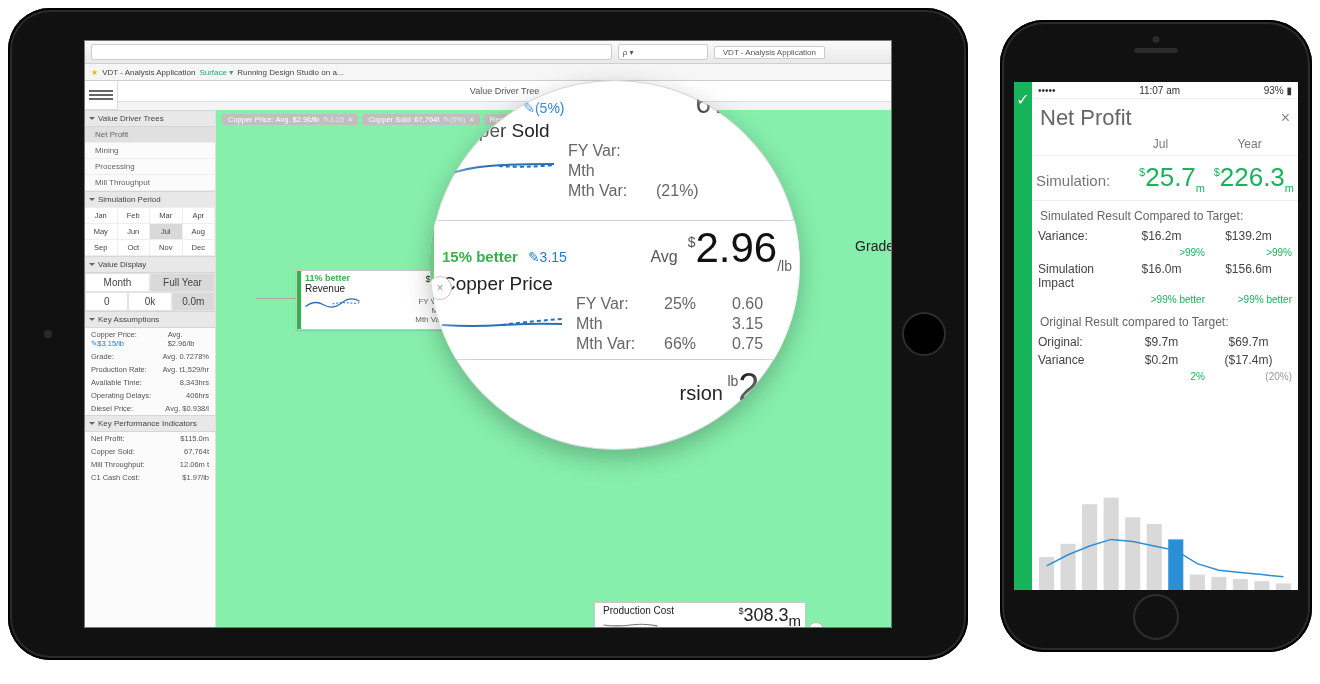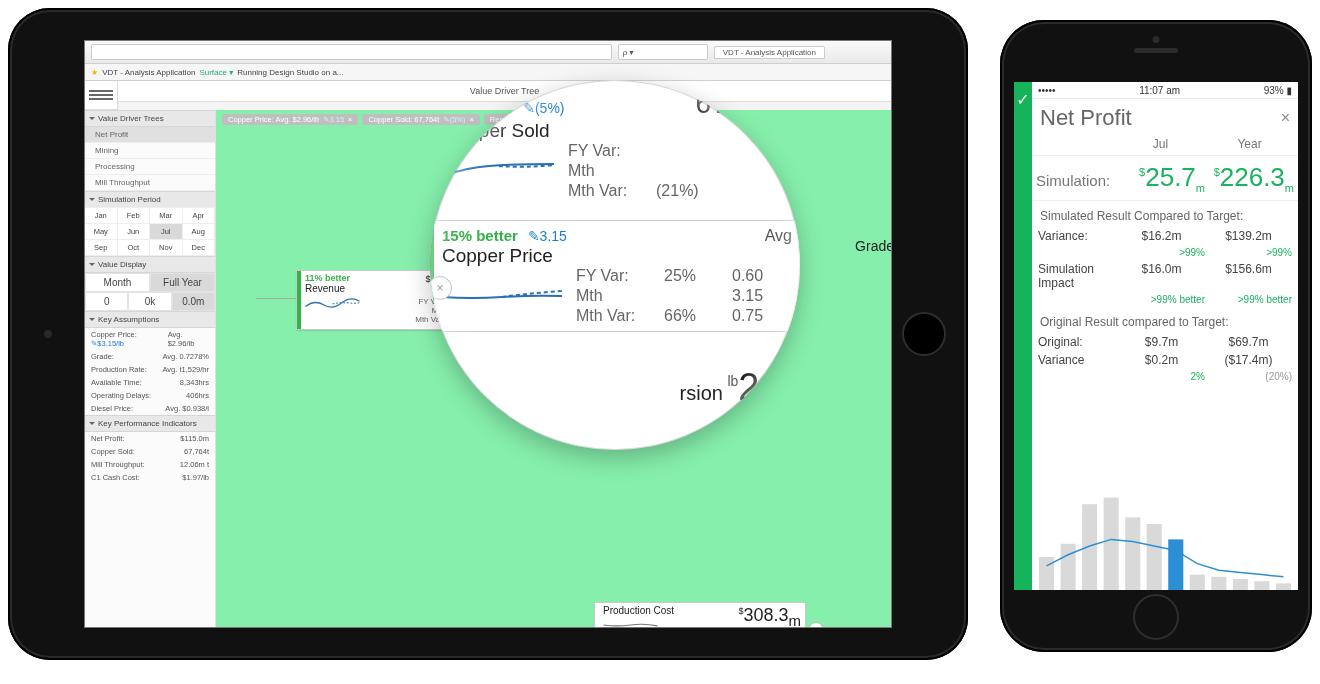--- a/index.html
+++ b/index.html
@@ -314,20 +314,21 @@
         </div>
       </div>
 
       <div class="mrow" style="top:140px;background:#fff;border-top:1px solid #ccc;border-bottom:1px solid #ccc;padding:4px 0">
         <div class="mbar" style="background:#34b24a"></div>
         <div class="mbody">
           <div class="mhead">
             <span class="mtag" style="color:#34b24a">15% better</span>
             <span class="medit">✎<span>3.15</span></span>
             <span style="margin-left:auto;color:#555;font-size:16px">Avg</span>
+            <span class="mbig"><sup>$</sup><span>2.96</span><sub>/lb</sub></span>
           </div>
           <div class="mhead">
               <span class="mlbl">Copper Price</span>
             </div>
           <div style="display:flex;gap:14px;align-items:center">
             <svg width="120" height="34">
                 <path d="M0 18 Q30 20 60 18 T120 17" fill="none" stroke="#2b6fb5" stroke-width="2"></path>
                 <path d="M60 18 Q90 14 120 12" stroke="#2b6fb5" fill="none" stroke-width="2" stroke-dasharray="4 3"></path>
               </svg>
             <div class="mtbl" id="mag-mid-tbl">

